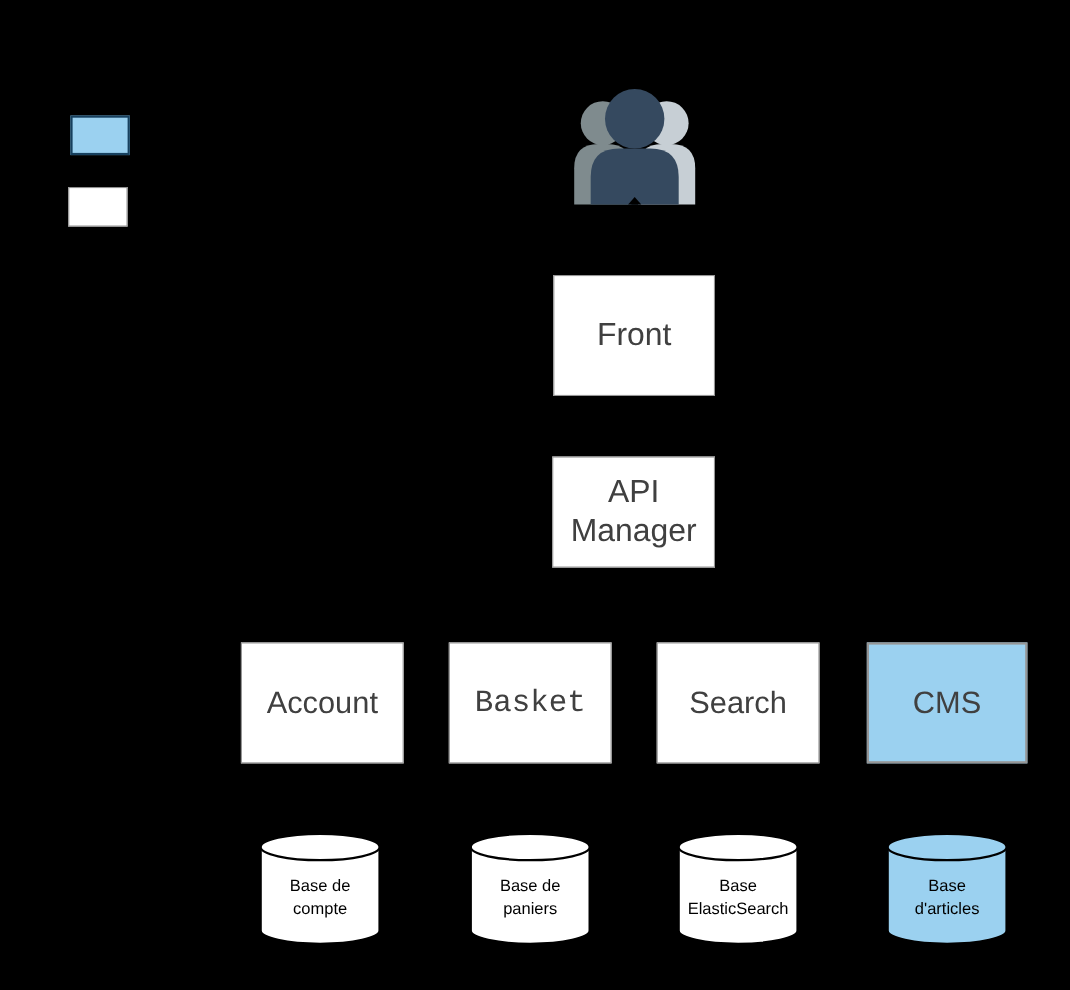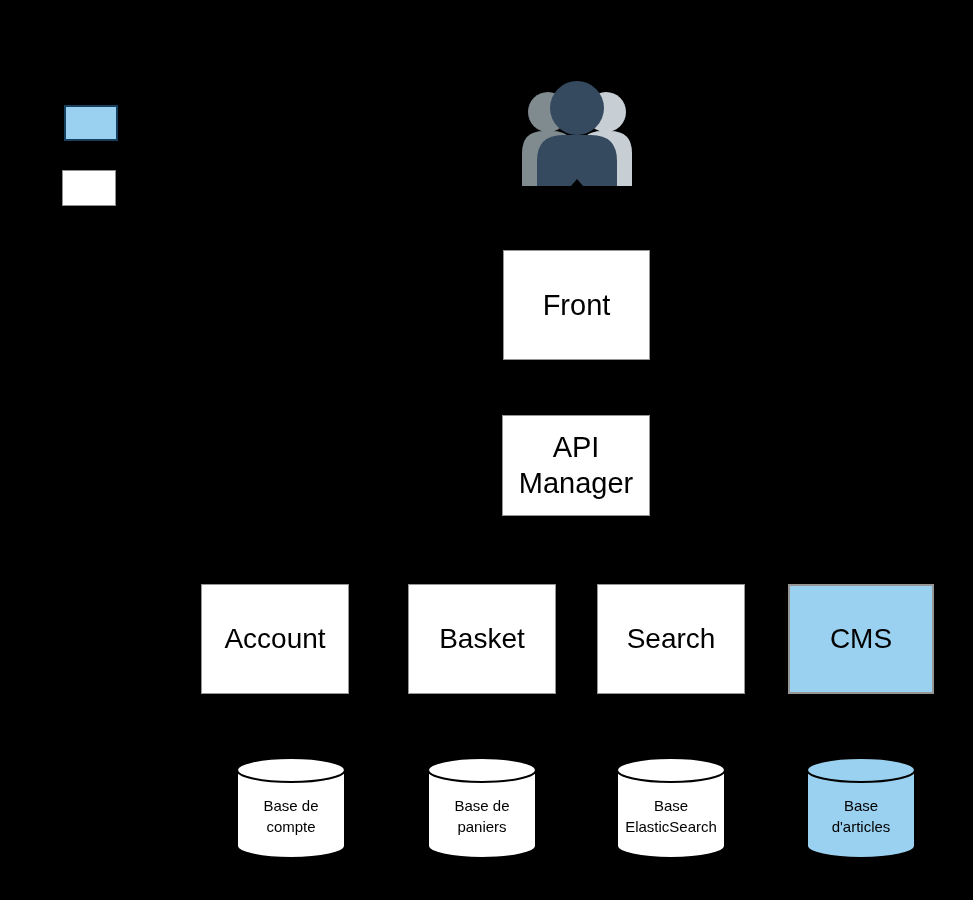--- a/index.html
+++ b/index.html
@@ -11,31 +11,31 @@
     overflow: hidden;
   }
   .abs { position: absolute; }
 
   
   .node {
     position: absolute;
     box-sizing: border-box;
     background: #ffffff;
     border: 1px solid #969696;
-    color: #000000;
+    color: #404040;
     display: flex;
     align-items: center;
     justify-content: center;
     text-align: center;
   }
   #node-front   { left: 503px; top: 250px; width: 147px; height: 110px; font-size: 29px; }
   #node-api     { left: 502px; top: 415px; width: 148px; height: 101px; font-size: 29px; line-height: 1.22; }
   .service      { top: 584px; height: 110px; font-size: 28px; }
-  #svc-account  { left: 201px; width: 148px; }
-  #svc-basket   { left: 408px; width: 148px; }
+  #svc-account  { left: 219px; width: 148px; }
+  #svc-basket   { left: 408px; width: 148px; font-family: Liberation Mono, monospace; }
   #svc-search   { left: 597px; width: 148px; }
   #svc-cms      { left: 788px; width: 146px; border-width: 2px; }
 
   
   .swatch { position: absolute; box-sizing: border-box; }
   #legend-blue  { left: 64px; top: 105px; width: 54px; height: 36px; border: 2px solid #17405e; }
   #legend-white { left: 62px; top: 170px; width: 54px; height: 36px; border: 1px solid #909090; }
 
   
   #users-icon { left: 515px; top: 76px; width: 124px; height: 114px; }

